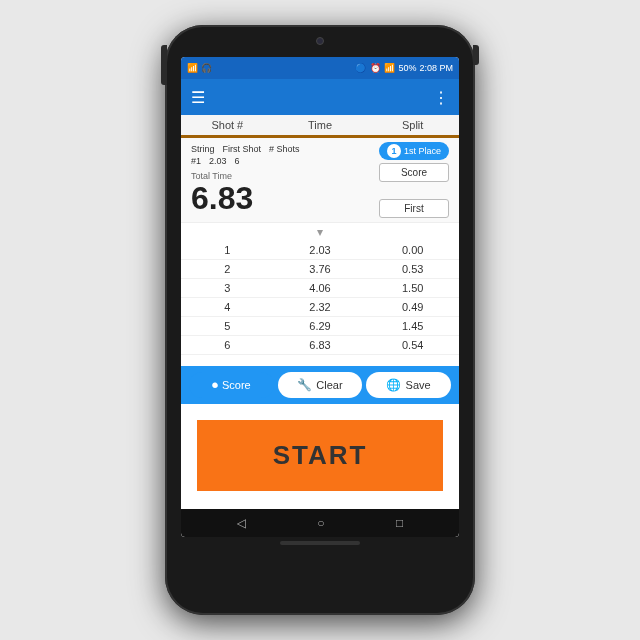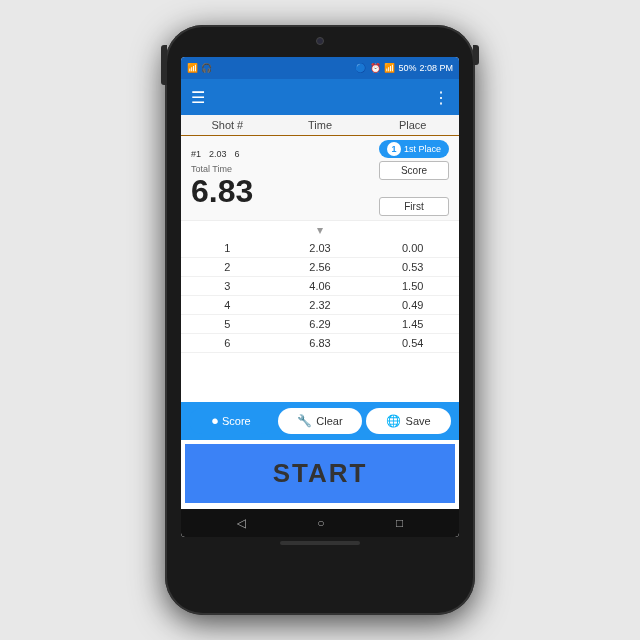--- a/index.html
+++ b/index.html
@@ -117,21 +117,21 @@
       font-size: 16px;
       cursor: pointer;
     }
 
     
     .col-headers {
       display: flex;
       justify-content: space-around;
       background: #f5f5f5;
       padding: 4px 0;
-      border-bottom: 1px solid #a16207;
+      border-bottom: 3px solid #a16207;
       flex-shrink: 0;
     }
     .col-header {
       font-size: 11px;
       color: #444;
       text-align: center;
       flex: 1;
     }
 
     
@@ -263,24 +263,24 @@
     .action-btn.stop {
       background: #2196F3;
       color: white;
     }
     .btn-icon {
       font-size: 12px;
     }
 
     
     .start-btn {
-      background: #3b82f6;
+      background: #f97316;
       border: none;
-      margin: 4px;
-      padding: 14px;
+      margin: 16px;
+      padding: 20px;
       font-size: 26px;
       font-weight: bold;
       color: #333;
       cursor: pointer;
       text-align: center;
       flex-shrink: 0;
       letter-spacing: 2px;
     }
 
     
@@ -344,25 +344,30 @@
     </div>
 
     <div class="action-bar">
       <span class="menu-icon">☰</span>
       <span class="more-icon">⋮</span>
     </div>
 
     <div class="col-headers">
       <span class="col-header">Shot #</span>
       <span class="col-header">Time</span>
-      <span class="col-header">Place</span>
+      <span class="col-header">Split</span>
     </div>
 
     <div class="info-row">
       <div class="info-left">
+        <div class="info-string">
+          <span>String</span>
+          <span>First Shot</span>
+          <span># Shots</span>
+        </div>
         <div class="info-string" style="margin-top:2px;">
           <span>#1</span>
           <span>2.03</span>
           <span>6</span>
         </div>
         <div class="total-time-label" style="margin-top:5px;">Total Time</div>
         <div class="total-time-value">6.83</div>
       </div>
       <div class="info-right">
         <div class="place-badge">
@@ -382,21 +387,21 @@
 
     <div class="data-table">
 
     <div class="data-row">
           <div class="data-cell">1</div>
           <div class="data-cell">2.03</div>
           <div class="data-cell">0.00</div>
         </div>
         <div class="data-row">
           <div class="data-cell">2</div>
-          <div class="data-cell">2.56</div>
+          <div class="data-cell">3.76</div>
           <div class="data-cell">0.53</div>
         </div>
         <div class="data-row">
           <div class="data-cell">3</div>
           <div class="data-cell">4.06</div>
           <div class="data-cell">1.50</div>
         </div>
         <div class="data-row">
           <div class="data-cell">4</div>
           <div class="data-cell">2.32</div>

